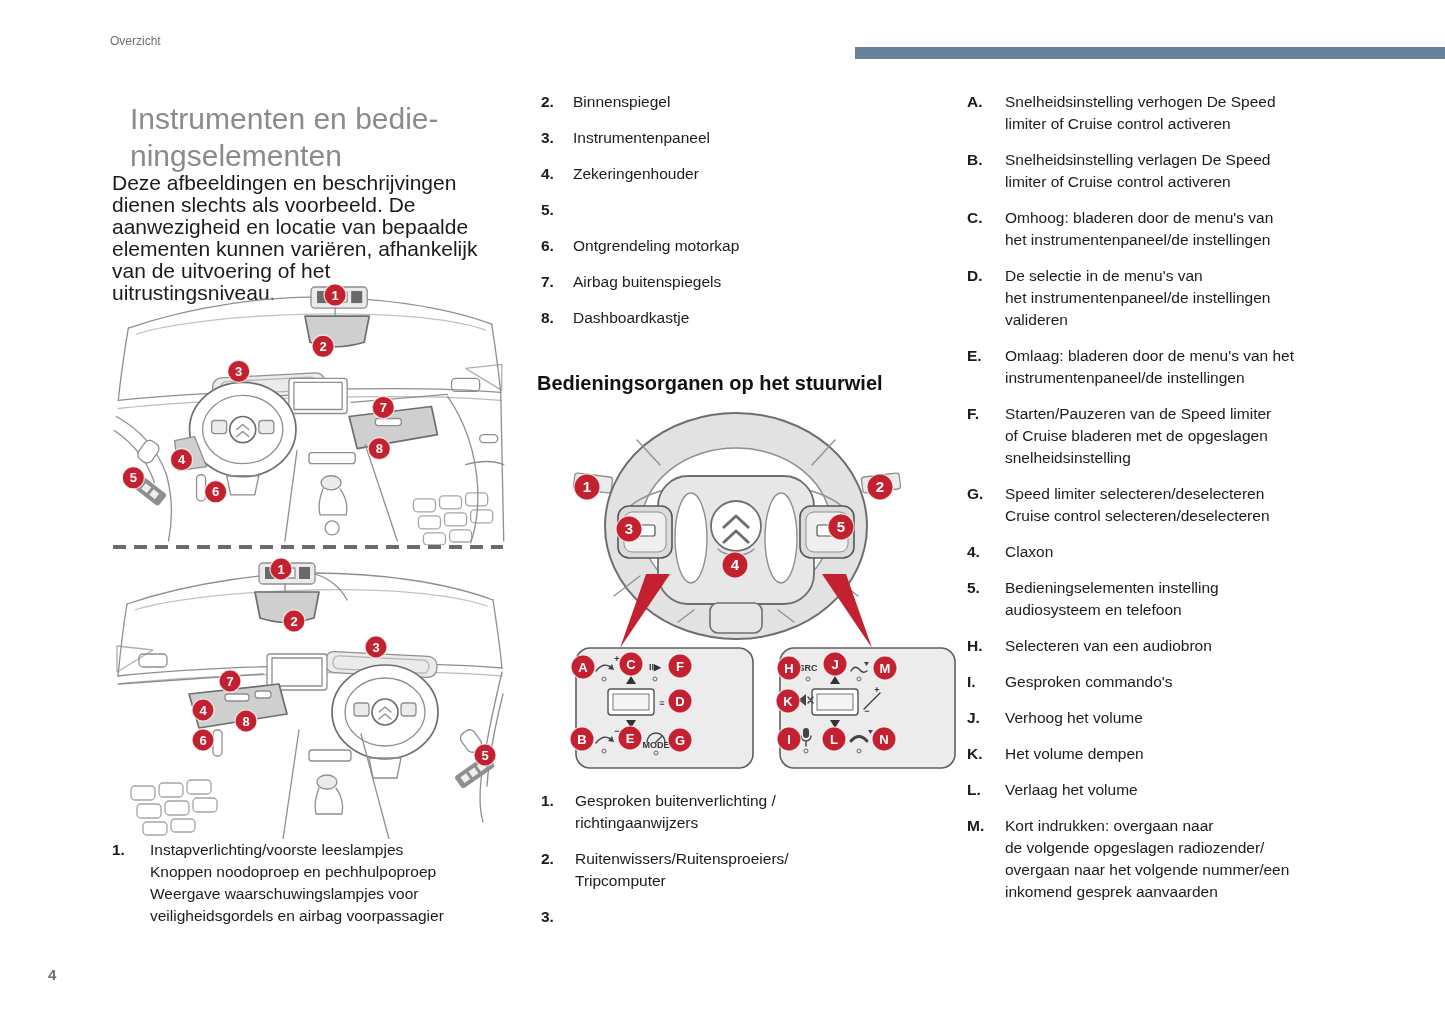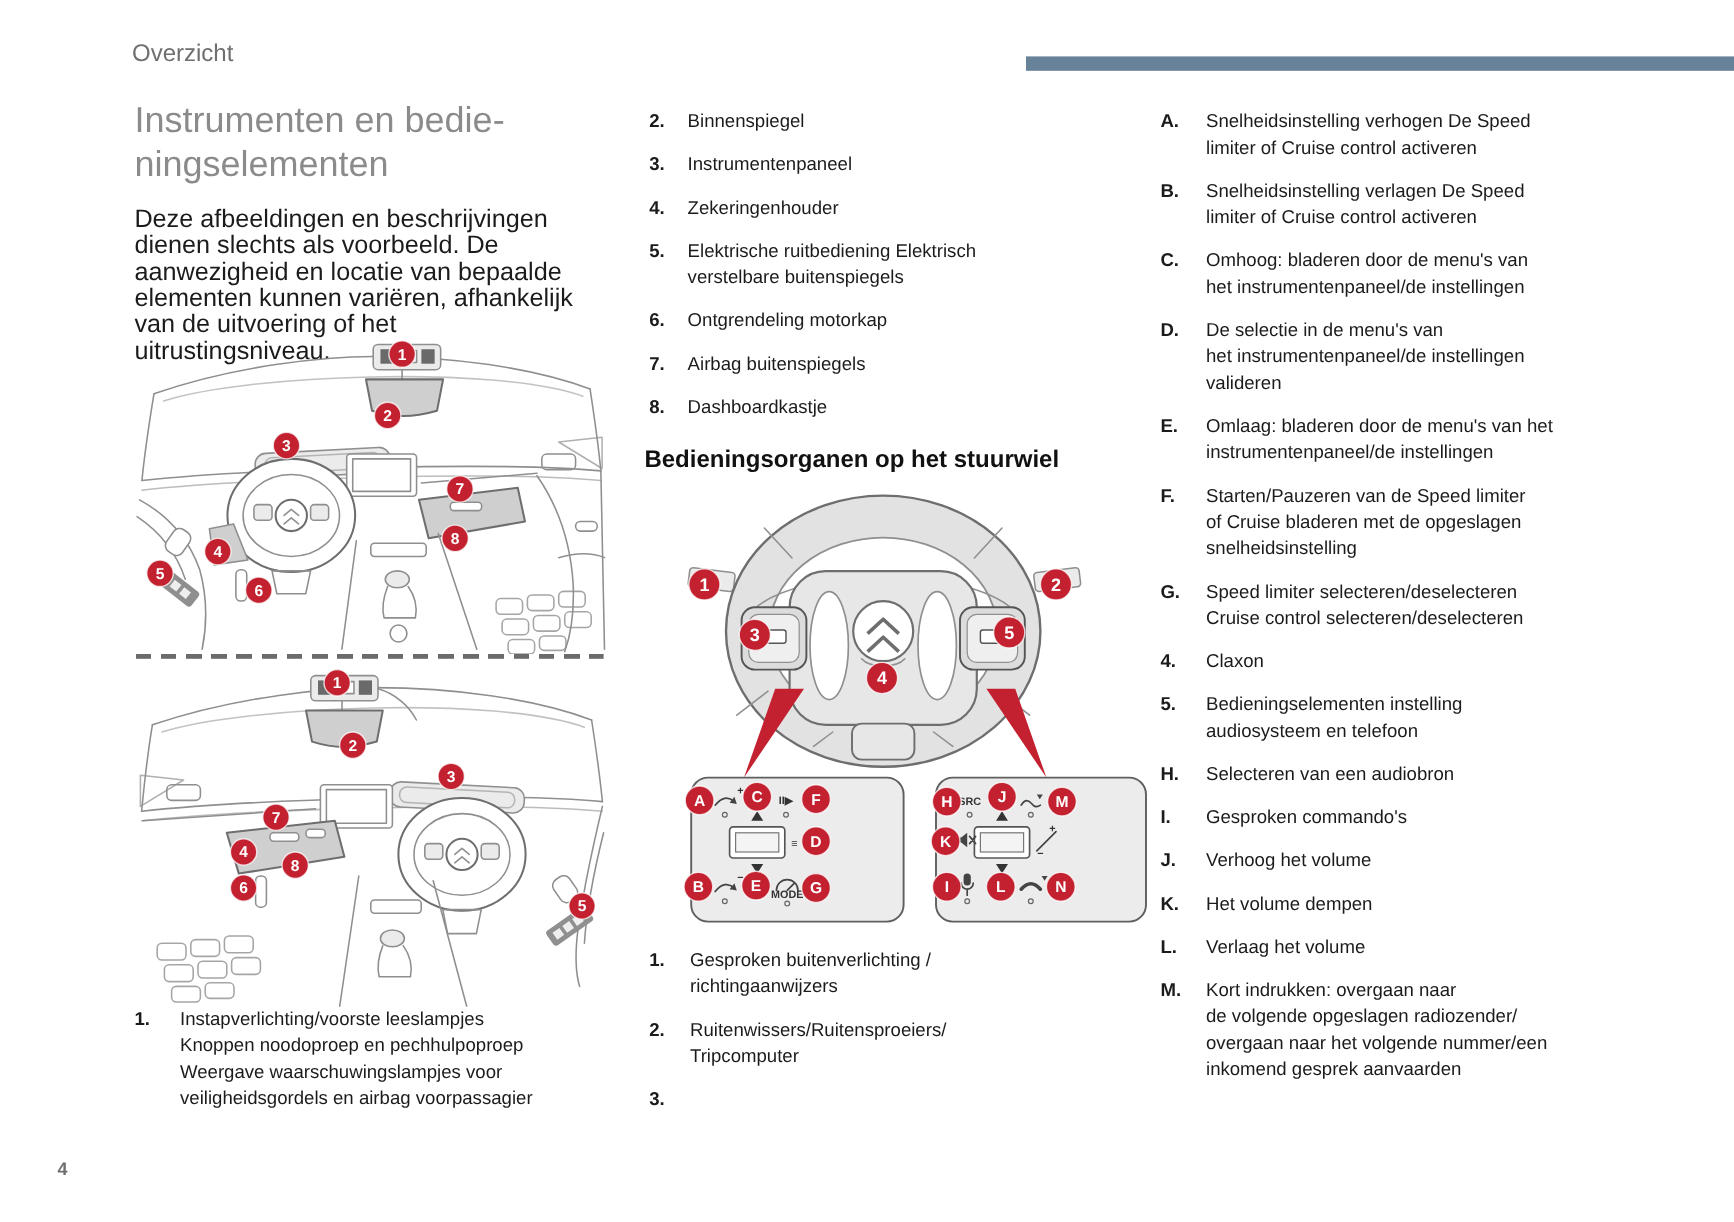--- a/index.html
+++ b/index.html
@@ -1,22 +1,22 @@
 <!DOCTYPE html>
 <html><head>
 <meta charset="utf-8">
 <style>
   html,body{margin:0;padding:0;background:#ffffff;}
   .page{position:relative;width:1445px;height:1018px;background:#fff;overflow:hidden;
         font-family:"Liberation Sans",sans-serif;color:#1b1b1b;}
-  .running-header{position:absolute;left:110px;top:34px;font-size:20px;color:#6f6f6f;}
+  .running-header{position:absolute;left:110px;top:34px;font-size:12px;color:#6f6f6f;}
   .accent-bar{position:absolute;left:855px;top:47px;width:590px;height:12px;background:#68829a;}
   .page-number{position:absolute;left:48px;top:966px;font-size:15px;font-weight:700;color:#6e6e6e;}
 
-  .page-title{position:absolute;left:112px;top:82px;width:400px;margin:0;
+  .page-title{position:absolute;left:112px;top:82px;width:400px;margin:18px;
               font-size:30px;line-height:37px;font-weight:500;color:#8b8b8b;white-space:pre-line;}
   .intro{position:absolute;left:112px;top:172px;width:382px;margin:0;
          font-size:21px;line-height:22px;color:#1b1b1b;}
 
   .list{position:absolute;}
   .li{display:flex;align-items:flex-start;margin-bottom:14px;font-size:15.5px;line-height:22px;}
   .li-num{font-weight:700;flex-shrink:0;}
   .li-text{white-space:pre-line;}
   .col-mid{left:541px;top:91px;width:420px;}
   .col-mid .li-num{width:32px;}
@@ -305,22 +305,20 @@
     <div class="li">
         <span class="li-num">3.</span>
         <span class="li-text">Instrumentenpaneel</span>
       </div>
     <div class="li">
         <span class="li-num">4.</span>
         <span class="li-text">Zekeringenhouder</span>
       </div>
     <div class="li">
         <span class="li-num">5.</span>
-        <span class="li-text">Elektrische ruitbediening Elektrisch
-verstelbare buitenspiegels</span>
       </div>
     <div class="li">
         <span class="li-num">6.</span>
         <span class="li-text">Ontgrendeling motorkap</span>
       </div>
     <div class="li">
         <span class="li-num">7.</span>
         <span class="li-text">Airbag buitenspiegels</span>
       </div>
     <div class="li">

